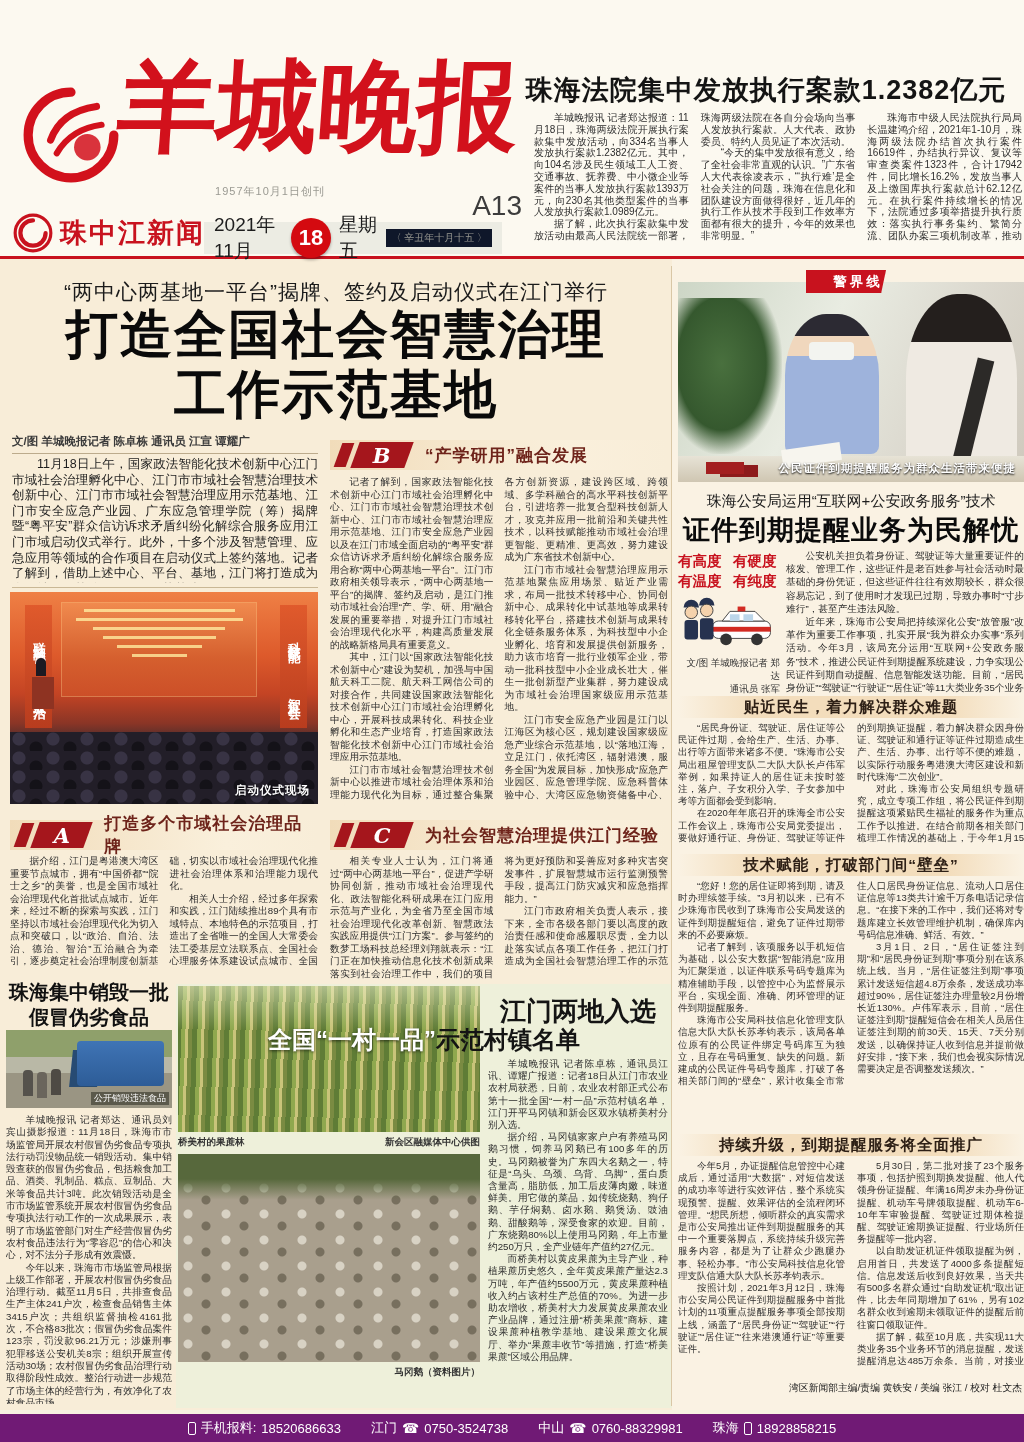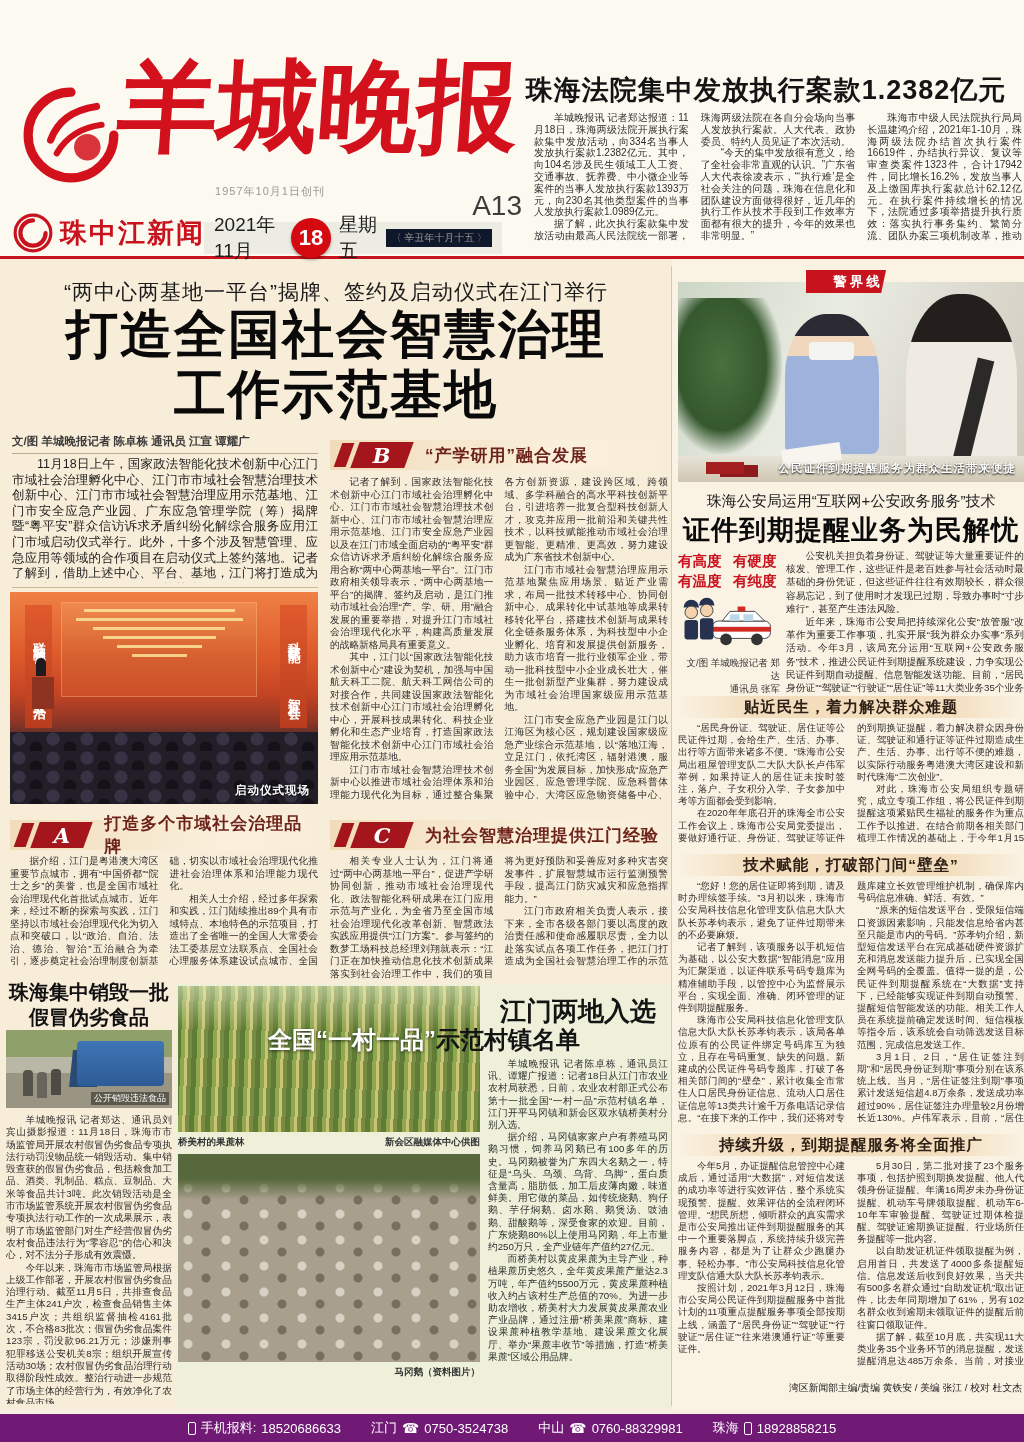--- a/index.html
+++ b/index.html
@@ -320,24 +320,23 @@
 
 <div class="abs sub-head sub1-head">贴近民生，着力解决群众难题</div>
 <div class="abs sub-body sub1-body">
     <p>“居民身份证、驾驶证、居住证等公民证件过期，会给生产、生活、办事、出行等方面带来诸多不便。”珠海市公安局出租屋管理支队二大队大队长卢伟军举例，如果持证人的居住证未按时签注，落户、子女积分入学、子女参加中考等方面都会受到影响。</p>
     <p>在2020年年底召开的珠海全市公安工作会议上，珠海市公安局党委提出，要做好通行证、身份证、驾驶证等证件的到期换证提醒，着力解决群众因身份证、驾驶证和通行证等证件过期造成生产、生活、办事、出行等不便的难题，以实际行动服务粤港澳大湾区建设和新时代珠海“二次创业”。</p>
     <p>对此，珠海市公安局组织专题研究，成立专项工作组，将公民证件到期提醒这项紧贴民生福祉的服务作为重点工作予以推进。在结合前期各相关部门梳理工作情况的基础上，于今年1月15日印发《珠海公安公民证件到期提醒服务建设推广工作方案》《珠海公安公民证件到期提醒服务建设技术方案》，进一步明确了各单位的责任分工。</p>
   </div>
 
 <div class="abs sub-head sub2-head">技术赋能，打破部门间“壁垒”</div>
 <div class="abs sub-body sub2-body">
-    <p>“您好！您的居住证即将到期，请及时办理续签手续。”3月初以来，珠海市公安局科技信息化管理支队信息大队大队长苏孝钧表示，避免了证件过期带来的不必要麻烦。</p>
+    <p>“您好！您的居住证即将到期，请及时办理续签手续。”3月初以来，已有不少珠海市民收到了珠海市公安局发送的证件到期提醒短信，避免了证件过期带来的不必要麻烦。</p>
     <p>记者了解到，该项服务以手机短信为基础，以公安大数据“智能消息”应用为汇聚渠道，以证件联系号码专题库为精准辅助手段，以管控中心为监督展示平台，实现全面、准确、闭环管理的证件到期提醒服务。</p>
     <p>珠海市公安局科技信息化管理支队信息大队大队长苏孝钧表示，该局各单位原有的公民证件绑定号码库互为独立，且存在号码重复、缺失的问题。新建成的公民证件号码专题库，打破了各相关部门间的“壁垒”，累计收集全市常住人口居民身份证信息、流动人口居住证信息等13类共计逾千万条电话记录信息。“在接下来的工作中，我们还将对专题库建立长效管理维护机制，确保库内号码信息准确、鲜活、有效。”</p>
-    <p>“原来的短信发送平台，受限短信端口资源因素影响，只能发信息给省内甚至只能是市内的号码。”苏孝钧介绍，新型短信发送平台在完成基础硬件资源扩充和消息发送能力提升后，已实现全国全网号码的全覆盖。值得一提的是，公民证件到期提醒系统在“大数据”支持下，已经能够实现证件到期自动预警、提醒短信智能发送的功能。相关工作人员在系统提前确定发送时间、短信模板等指令后，该系统会自动筛选发送目标范围，完成信息发送工作。</p>
     <p>3月1日、2日，“居住证签注到期”和“居民身份证到期”事项分别在该系统上线。当月，“居住证签注到期”事项累计发送短信超4.8万余条，发送成功率超过90%，居住证签注办理量较2月份增长近130%。卢伟军表示，目前，“居住证签注到期”提醒短信会在相关人员居住证签注到期的前30天、15天、7天分别发送，以确保持证人收到信息并提前做好安排，“接下来，我们也会视实际情况需要决定是否调整发送频次。”</p>
   </div>
 
 <div class="abs sub-head sub3-head">持续升级，到期提醒服务将全面推广</div>
 <div class="abs sub-body sub3-body">
     <p>今年5月，办证提醒信息管控中心建成后，通过适用“大数据”，对短信发送的成功率等进行实效评估，整个系统实现预警、提醒、效果评估的全流程闭环管理。“想民所想，倾听群众的真实需求是市公安局推出证件到期提醒服务的其中一个重要落脚点，系统持续升级完善服务内容，都是为了让群众少跑腿办事、轻松办事。”市公安局科技信息化管理支队信通大队大队长苏孝钧表示。</p>
     <p>按照计划，2021年3月12日，珠海市公安局公民证件到期提醒服务中首批计划的11项重点提醒服务事项全部按期上线，涵盖了“居民身份证”“驾驶证”“行驶证”“居住证”“往来港澳通行证”等重要证件。</p>
     <p>5月30日，第二批对接了23个服务事项，包括护照到期换发提醒、他人代领身份证提醒、年满16周岁未办身份证提醒、机动车号牌领取提醒、机动车6-10年车审验提醒、驾驶证过期体检提醒、驾驶证逾期换证提醒、行业场所任务提醒等一批内容。</p>
     <p>以自助发证机证件领取提醒为例，启用首日，共发送了4000多条提醒短信。信息发送后收到良好效果，当天共有500多名群众通过“自助发证机”取出证件，比去年同期增加了61%，另有102名群众收到逾期未领取证件的提醒后前往窗口领取证件。</p>
     <p>据了解，截至10月底，共实现11大类业务35个业务环节的消息提醒，发送提醒消息达485万余条。当前，对接业务还在进一步增加，服务对接范围逐步扩大，由证件到期提醒向全局政务服务业务提醒的方向拓展，向证件、事项办理的各主要环节延伸。</p>

